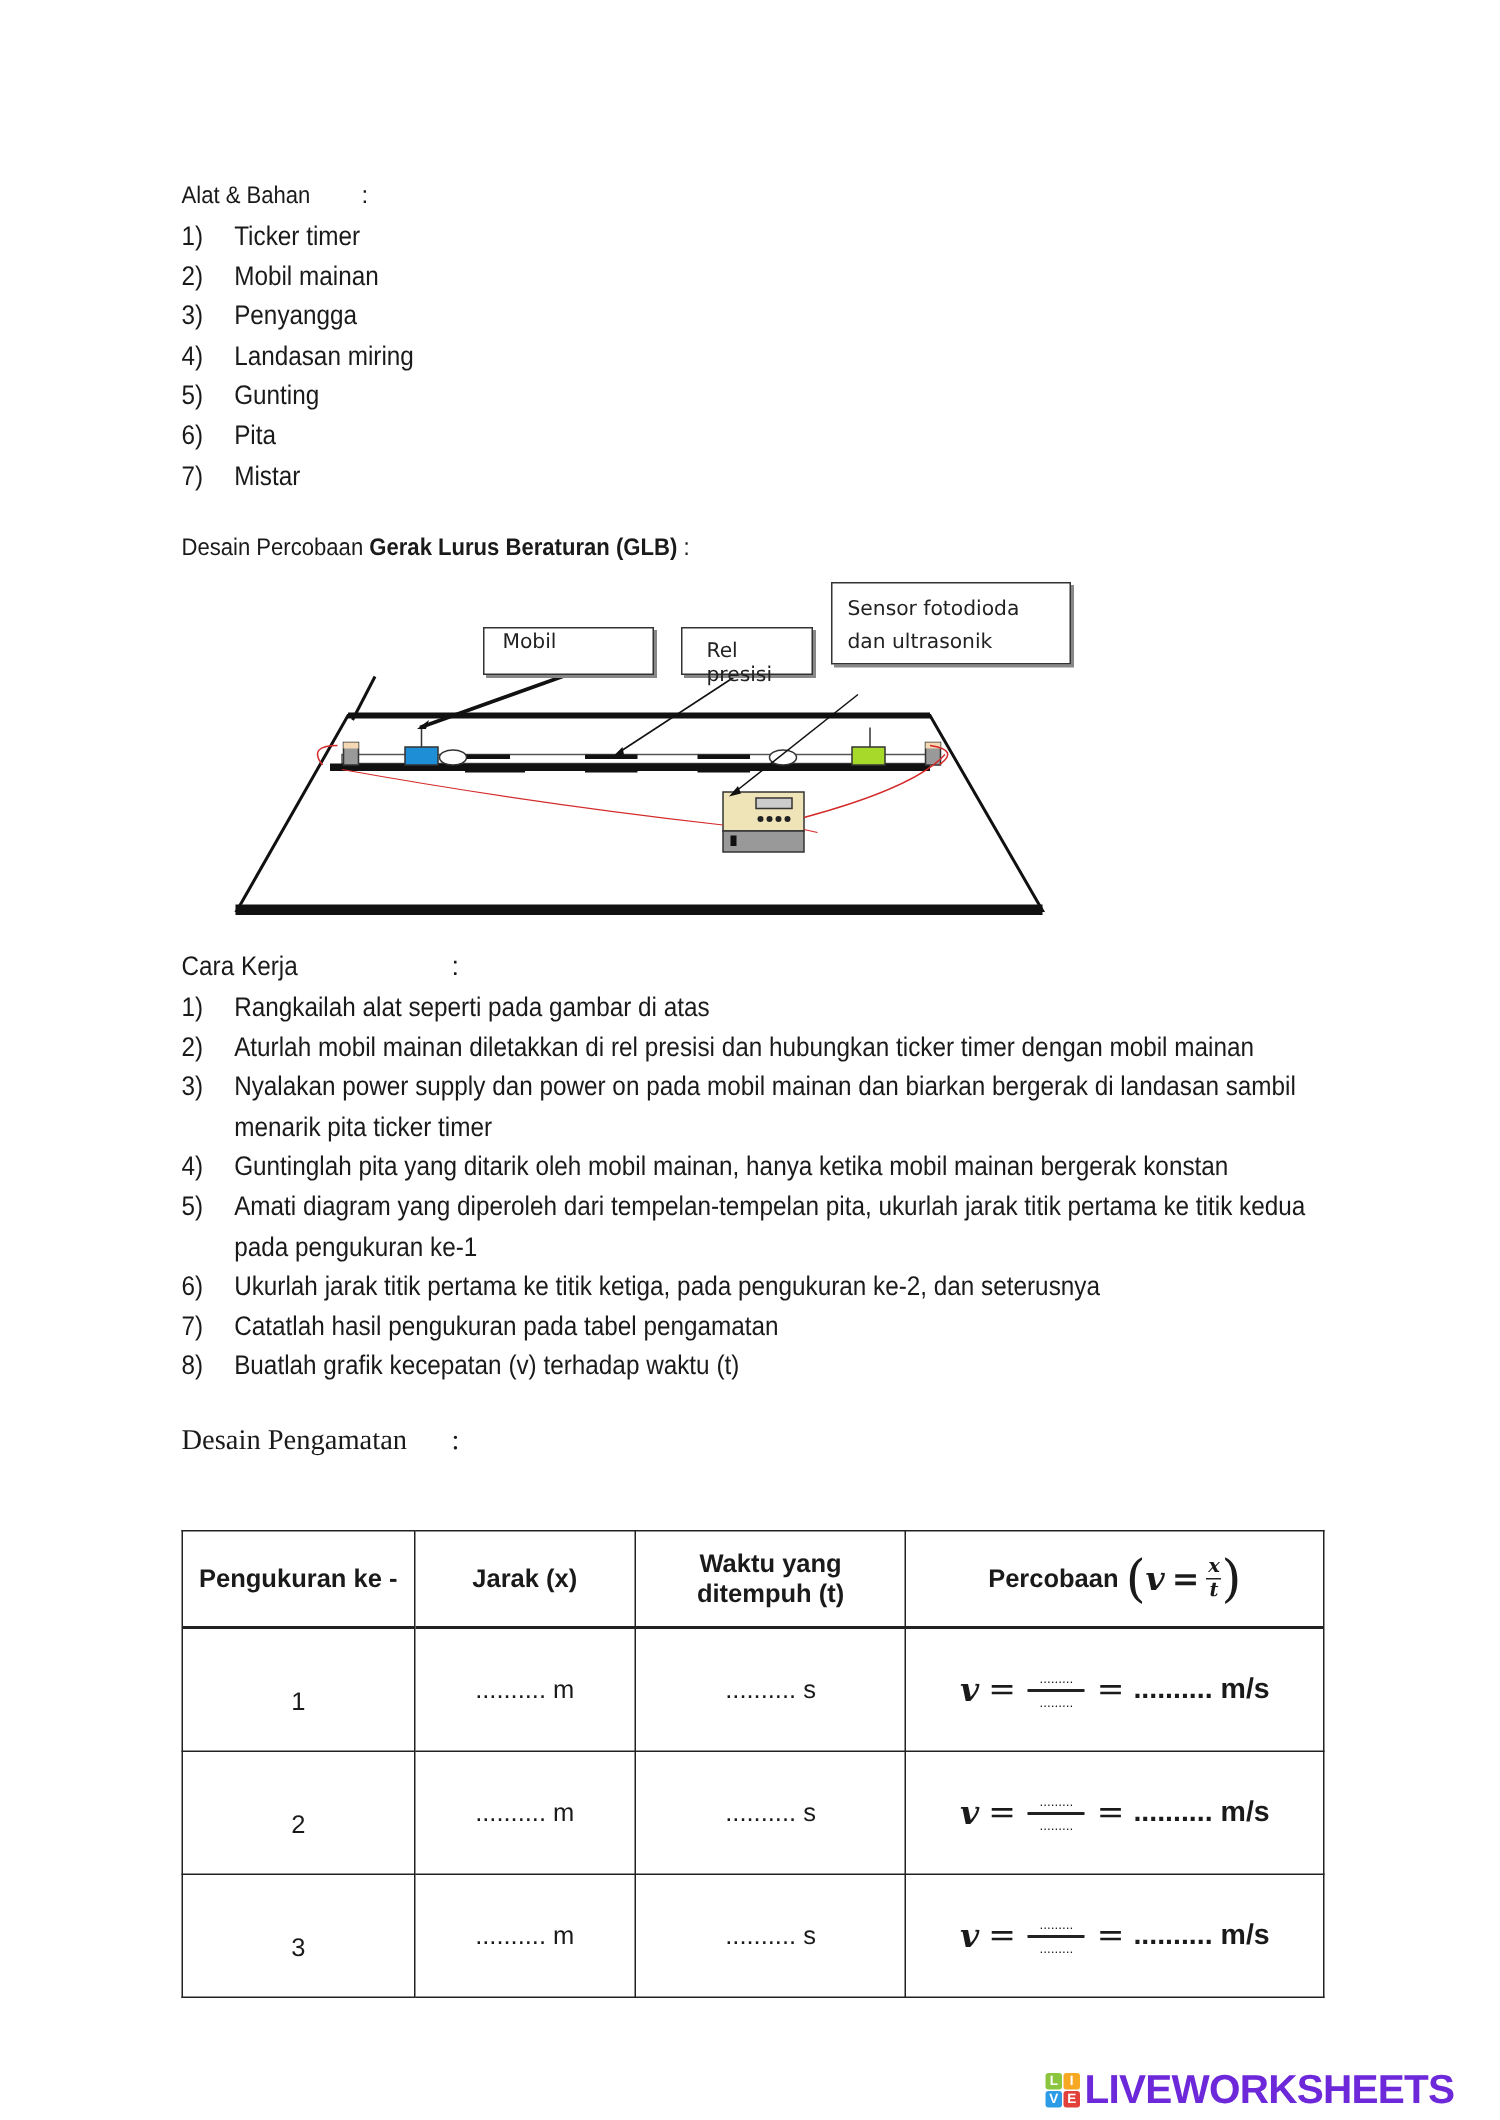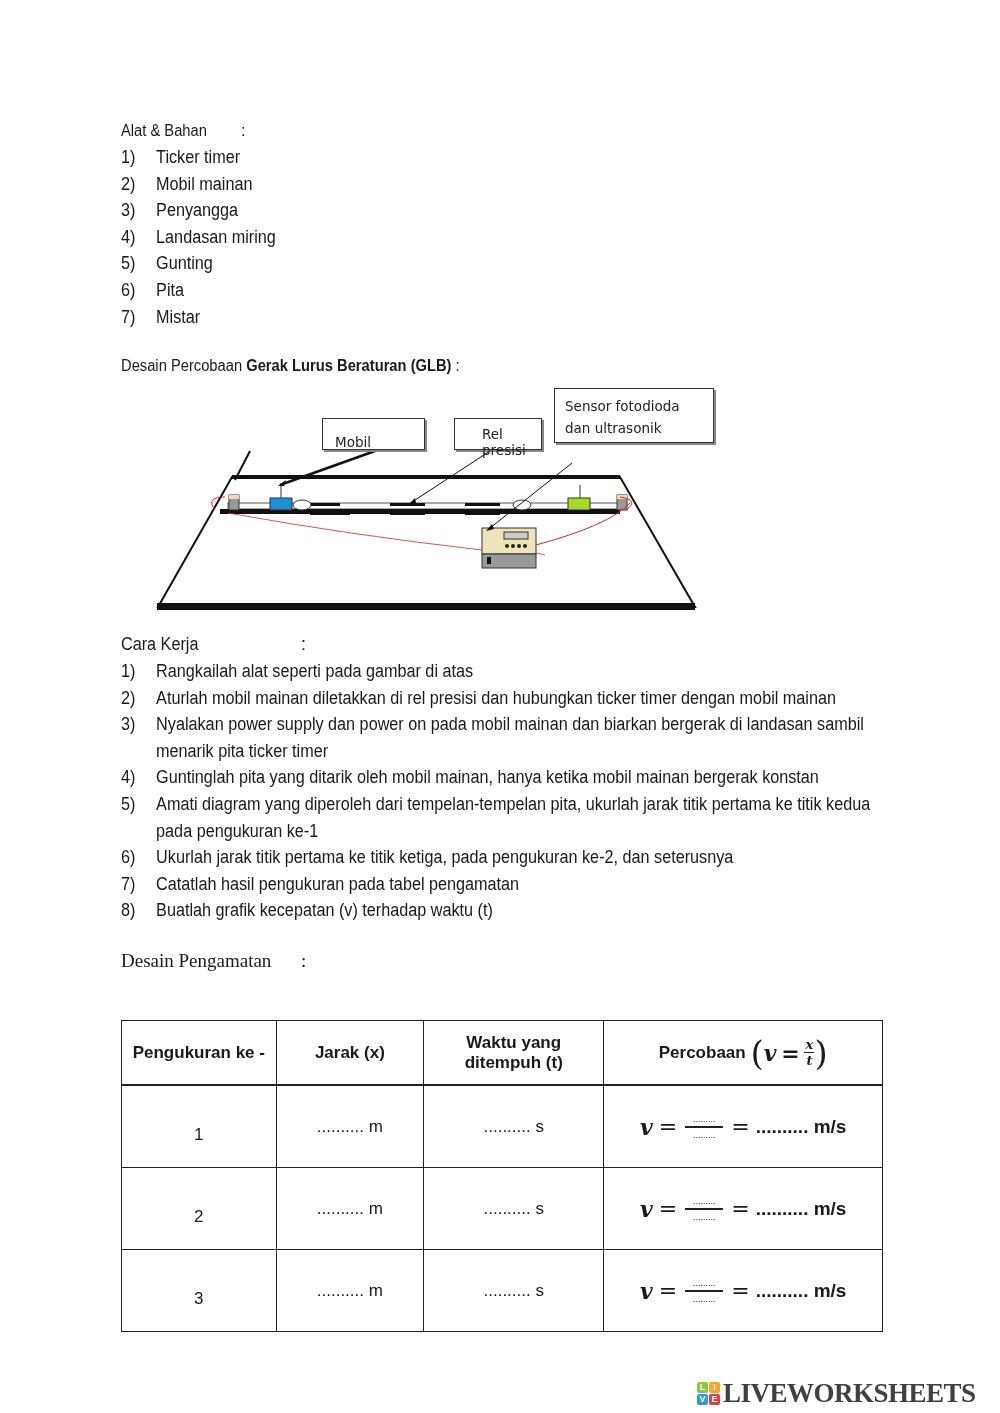--- a/index.html
+++ b/index.html
@@ -29,21 +29,21 @@
   .frac { display:inline-flex; flex-direction:column; align-items:center; font-size:9px; line-height:10px; margin:0 2px; }
   .frac .bar { width:38px; border-top:2px solid #222; margin:2px 0; }
   .eq { font-family:"DejaVu Serif", serif; font-size:22px; }
   .unit-bold { font-weight:bold; font-size:19px; }
   .hdr-frac { display:inline-flex; flex-direction:column; align-items:center; font-family:"DejaVu Serif", serif; font-style:italic; font-weight:bold; font-size:13px; line-height:13px; }
   .hdr-frac .bar { width:10px; border-top:1.5px solid #222; margin:1px 0; }
   .paren { font-family:"DejaVu Serif", serif; font-size:34px; font-weight:normal; vertical-align:middle; }
   .logo { position:absolute; left:697px; top:1378px; display:flex; align-items:center; }
   .logo-grid { display:grid; grid-template-columns:11px 11px; grid-gap:1px; margin-right:3px; }
   .logo-grid span { width:11px; height:11px; font-size:9px; font-weight:bold; color:#fff; text-align:center; line-height:11px; border-radius:2px; }
-  .logo-text { font-family:Liberation Serif, serif; font-weight:bold; font-size:27px; color:#404040; letter-spacing:-0.5px; }
+  .logo-text { font-family:Liberation Sans, sans-serif; font-weight:bold; font-size:27px; color:#6d28d9; letter-spacing:-0.5px; }
 </style>
 </head>
 <body>
 
 <div class="sec-title" style="top:122px;">
   <span>Alat &amp; Bahan</span>
 </div>
 <span class="colon" style="left:241px; top:122px; font-size:16px;">:</span>
 <ul class="list" style="top:144px;">
   <li><span class="num">1)</span><span>Ticker timer</span></li>
@@ -103,24 +103,24 @@
     <path d="M470,112 Q490,115 476,125" stroke="#d42a2a" stroke-width="1" fill="none"></path>
 
     <line x1="100" y1="66" x2="85" y2="95" stroke="#111" stroke-width="2"></line>
     <line x1="225" y1="66" x2="130" y2="100" stroke="#111" stroke-width="2.5"></line>
     <polygon points="128,101 136,95 134,101" fill="#111"></polygon>
     <line x1="340" y1="66" x2="262" y2="117" stroke="#111" stroke-width="1"></line>
     <polygon points="258,120 265,113 266,118" fill="#111"></polygon>
     <line x1="422" y1="78" x2="340" y2="143" stroke="#111" stroke-width="1"></line>
     <polygon points="336,146 342,139 344,144" fill="#111"></polygon>
   </svg>
-  <div class="callout" style="left:172px; top:33px; width:103px; height:32px; padding:15px 12px; box-sizing:border-box;">
+  <div class="callout" style="left:172px; top:33px; width:114px; height:32px; padding:1px 12px; box-sizing:border-box;">
     <span>Mobil</span>
   </div>
-  <div class="callout" style="left:304px; top:33px; width:88px; height:32px; padding:7px 27px; box-sizing:border-box;">
+  <div class="callout" style="left:304px; top:33px; width:88px; height:32px; padding:7px 16px; box-sizing:border-box;">
     <span>Rel presisi</span>
   </div>
   <div class="callout" style="left:404px; top:3px; width:160px; height:55px; padding:6px 10px; box-sizing:border-box; line-height:22px;">
     <div>Sensor fotodioda</div>
     <div>dan ultrasonik</div>
   </div>
 </div>
 
 <div class="sec-title" style="top:634px; font-size:18px; transform:scaleX(0.9);">
   <span>Cara Kerja</span>

